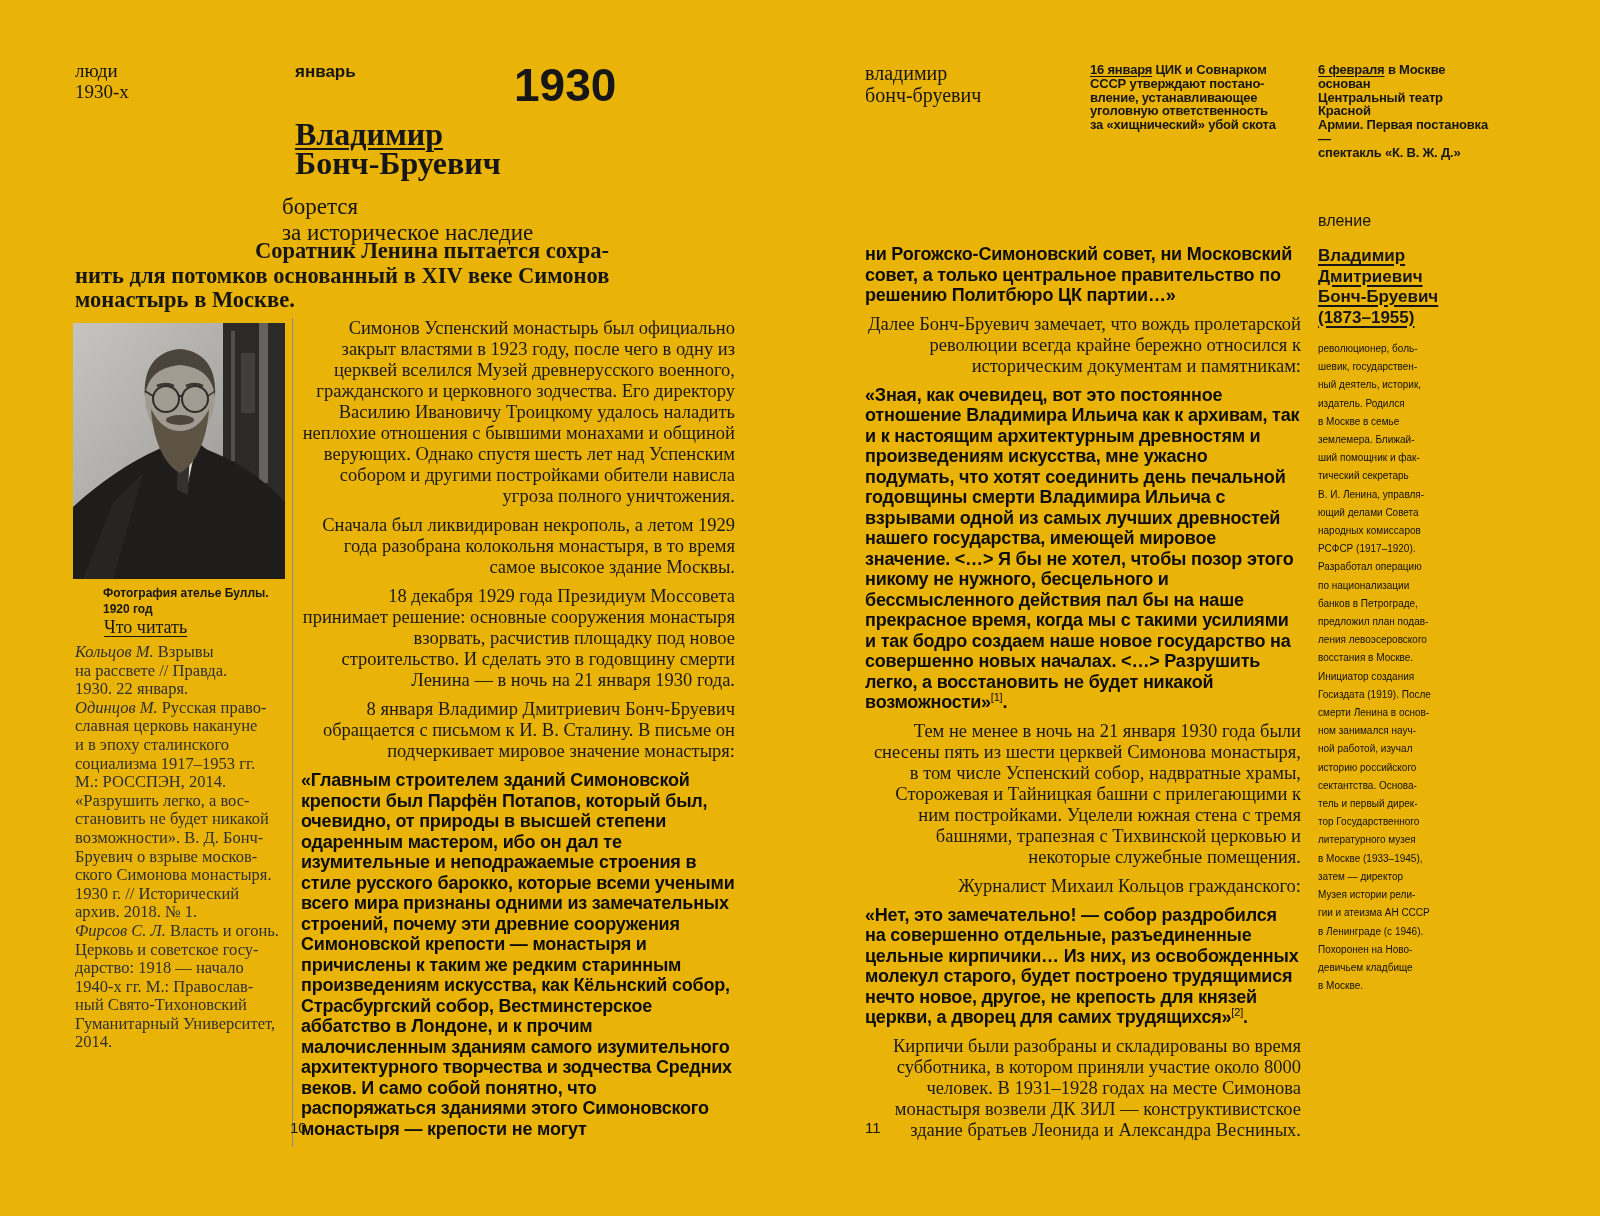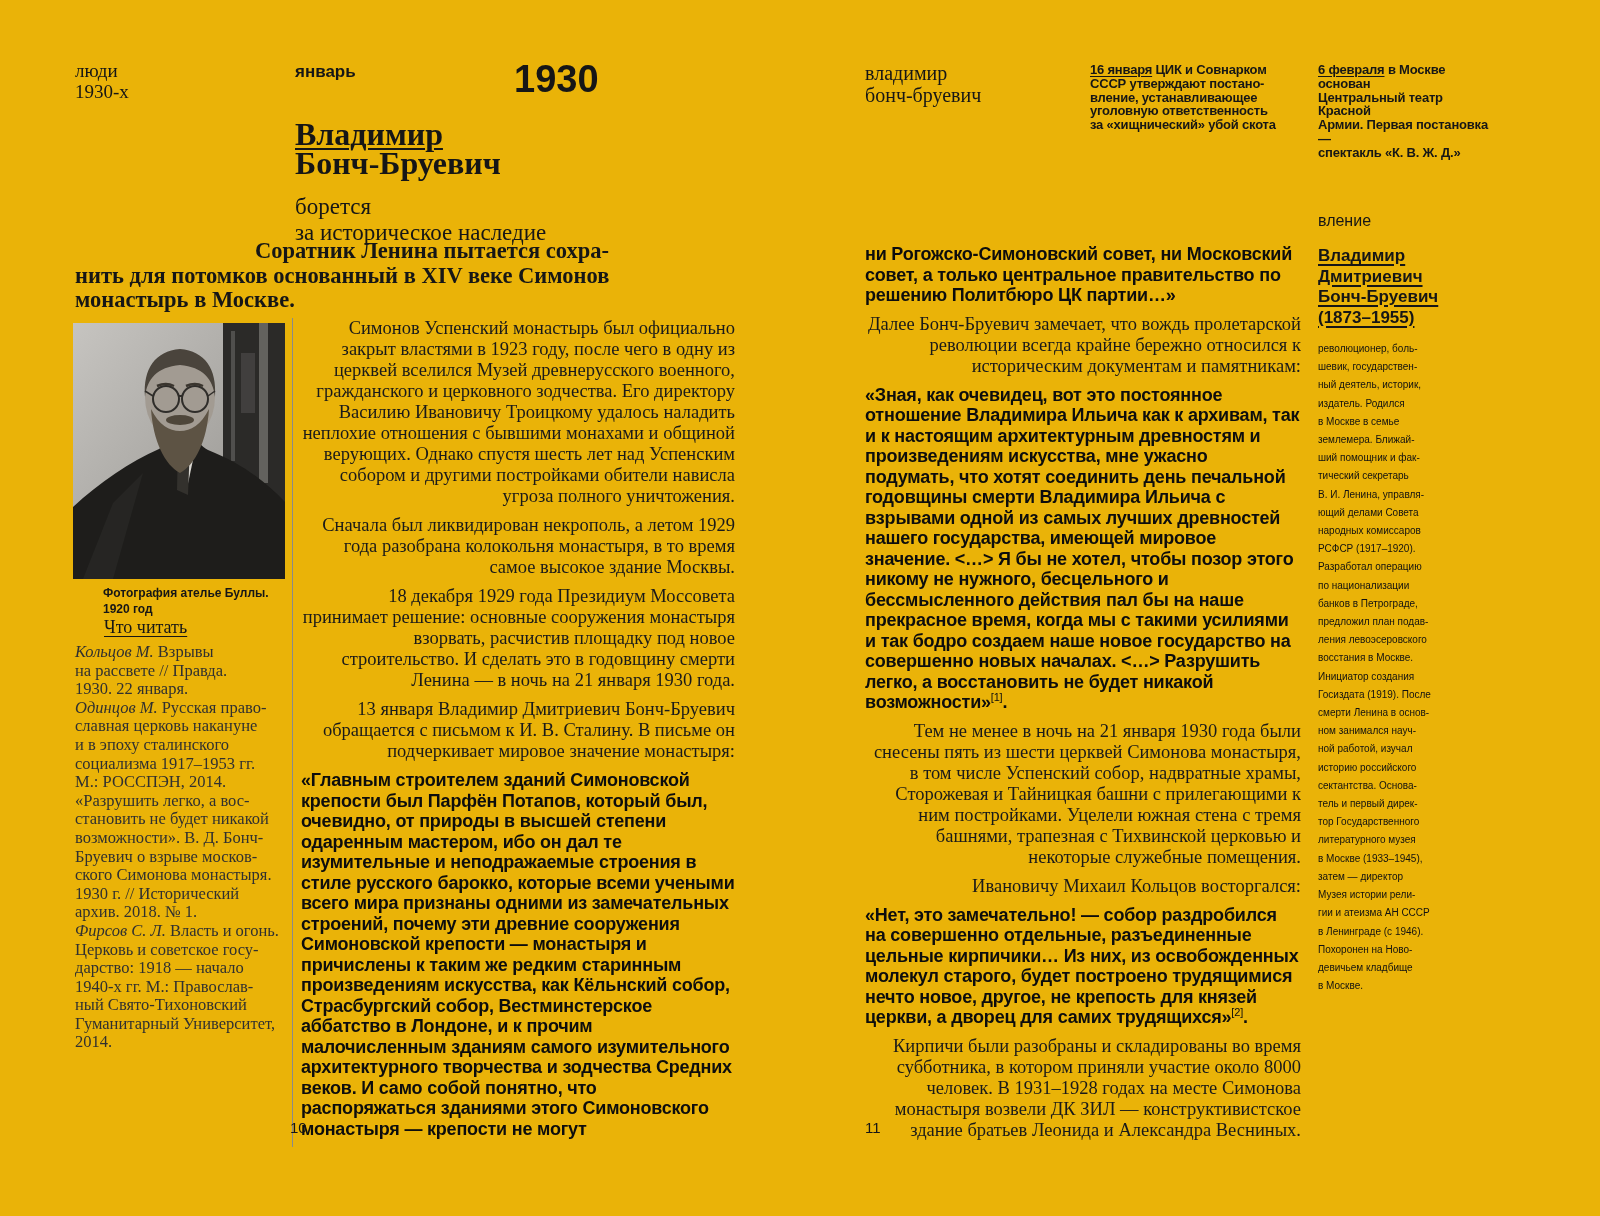--- a/index.html
+++ b/index.html
@@ -12,24 +12,24 @@
     overflow:hidden;
   }
   .abs{position:absolute;}
   .pre{white-space:pre-line;}
 
   
   .kicker{left:75px;top:60px;font-size:19px;line-height:21px;}
   .month{left:295px;top:62px;font-family:"Liberation Sans","DejaVu Sans",sans-serif;
          font-weight:700;font-size:17px;}
   .year{left:514px;top:58px;font-family:"Liberation Sans","DejaVu Sans",sans-serif;
-        font-weight:700;font-size:38px;letter-spacing:0px;}
+        font-weight:700;font-size:46px;letter-spacing:0px;}
   .title{left:295px;top:120px;font-weight:700;font-size:32px;line-height:29px;}
   .title .u1{text-decoration:underline;text-decoration-thickness:1.5px;text-underline-offset:3px;}
-  .subtitle{left:295px;top:194px;font-size:23px;line-height:26px;}
+  .subtitle{left:282px;top:194px;font-size:23px;line-height:26px;}
   .lead{left:75px;top:239px;width:665px;font-weight:700;font-size:22.5px;line-height:24.5px;
         text-indent:180px;}
   .photo{left:73px;top:323px;width:212px;height:256px;}
   .caption{left:103px;top:586px;font-family:"Liberation Sans","DejaVu Sans",sans-serif;
            font-weight:700;font-size:12px;line-height:15.5px;}
   .read-header{left:104px;top:617px;font-size:18px;text-decoration:underline;
                text-underline-offset:3px;}
   .biblio{left:75px;top:643px;width:218px;font-size:16.5px;line-height:18.6px;color:#303030;}
   .bib-entry{white-space:pre-line;}
   .bib-entry i{font-style:italic;}
@@ -146,21 +146,21 @@
 1940-х гг. М.: Православ-
 ный Свято-Тихоновский
 Гуманитарный Университет,
 2014.</div>
     </div>
 
   <div class="abs main-col main-col-left" id="left-col">
       <p class="para serif">Симонов Успенский монастырь был официально закрыт властями в 1923 году, после чего в одну из церквей вселился Музей древнерусского военного, гражданского и церковного зодчества. Его директору Василию Ивановичу Троицкому удалось наладить неплохие отношения с бывшими монахами и общиной верующих. Однако спустя шесть лет над Успенским собором и другими постройками обители нависла угроза полного уничтожения.</p>
       <p class="para serif">Сначала был ликвидирован некрополь, а летом 1929 года разобрана колокольня монастыря, в то время самое высокое здание Москвы.</p>
       <p class="para serif">18 декабря 1929 года Президиум Моссовета принимает решение: основные сооружения монастыря взорвать, расчистив площадку под новое строительство. И сделать это в годовщину смерти Ленина — в ночь на 21 января 1930 года.</p>
-      <p class="para serif">13 января Владимир Дмитриевич Бонч-Бруевич обращается с письмом к И. В. Сталину. В письме он подчеркивает мировое значение монастыря:</p>
+      <p class="para serif">8 января Владимир Дмитриевич Бонч-Бруевич обращается с письмом к И. В. Сталину. В письме он подчеркивает мировое значение монастыря:</p>
       <p class="para bold">«Главным строителем зданий Симоновской крепости был Парфён Потапов, который был, очевидно, от природы в высшей степени одаренным мастером, ибо он дал те изумительные и неподражаемые строения в стиле русского барокко, которые всеми учеными всего мира признаны одними из замечательных строений, почему эти древние сооружения Симоновской крепости — монастыря и причислены к таким же редким старинным произведениям искусства, как Кёльнский собор, Страсбургский собор, Вестминстерское аббатство в Лондоне, и к прочим малочисленным зданиям самого изумительного архитектурного творчества и зодчества Средних веков. И само собой понятно, что распоряжаться зданиями этого Симоновского монастыря — крепости не могут</p>
     </div>
 
   <div class="abs pagenum pagenum-left">10</div>
 
   <div class="abs running-head pre">владимир
 бонч-бруевич</div>
 
   <div class="abs news news1" id="news1"><span class="u">16 января</span> ЦИК и Совнарком
 СССР утверждают постано-
@@ -214,20 +214,20 @@
 в Ленинграде (с 1946).
 Похоронен на Ново-
 девичьем кладбище
 в Москве.</div>
 
   <div class="abs main-col main-col-right" id="right-col">
       <p class="para bold">ни Рогожско-Симоновский совет, ни Московский совет, а только центральное правительство по решению Политбюро ЦК партии…»</p>
       <p class="para serif">Далее Бонч-Бруевич замечает, что вождь пролетарской революции всегда крайне бережно относился к историческим документам и памятникам:</p>
       <p class="para bold">«Зная, как очевидец, вот это постоянное отношение Владимира Ильича как к архивам, так и к настоящим архитектурным древностям и произведениям искусства, мне ужасно подумать, что хотят соединить день печальной годовщины смерти Владимира Ильича с взрывами одной из самых лучших древностей нашего государства, имеющей мировое значение. &lt;…&gt; Я бы не хотел, чтобы позор этого никому не нужного, бесцельного и бессмысленного действия пал бы на наше прекрасное время, когда мы с такими усилиями и так бодро создаем наше новое государство на совершенно новых началах. &lt;…&gt; Разрушить легко, а восстановить не будет никакой возможности»<sup>[1]</sup>.</p>
       <p class="para serif">Тем не менее в ночь на 21 января 1930 года были снесены пять из шести церквей Симонова монастыря, в том числе Успенский собор, надвратные храмы, Сторожевая и Тайницкая башни с прилегающими к ним постройками. Уцелели южная стена с тремя башнями, трапезная с Тихвинской церковью и некоторые служебные помещения.</p>
-      <p class="para serif">Ивановичу Михаил Кольцов восторгался:</p>
+      <p class="para serif">Журналист Михаил Кольцов гражданского:</p>
       <p class="para bold">«Нет, это замечательно! — собор раздробился на совершенно отдельные, разъединенные цельные кирпичики… Из них, из освобожденных молекул старого, будет построено трудящимися нечто новое, другое, не крепость для князей церкви, а дворец для самих трудящихся»<sup>[2]</sup>.</p>
       <p class="para serif">Кирпичи были разобраны и складированы во время субботника, в котором приняли участие около 8000 человек. В 1931–1928 годах на месте Симонова монастыря возвели ДК ЗИЛ — конструктивистское здание братьев Леонида и Александра Весниных.</p>
     </div>
 
   <div class="abs pagenum pagenum-right">11</div>
 
 </div>
 
 </body></html>

